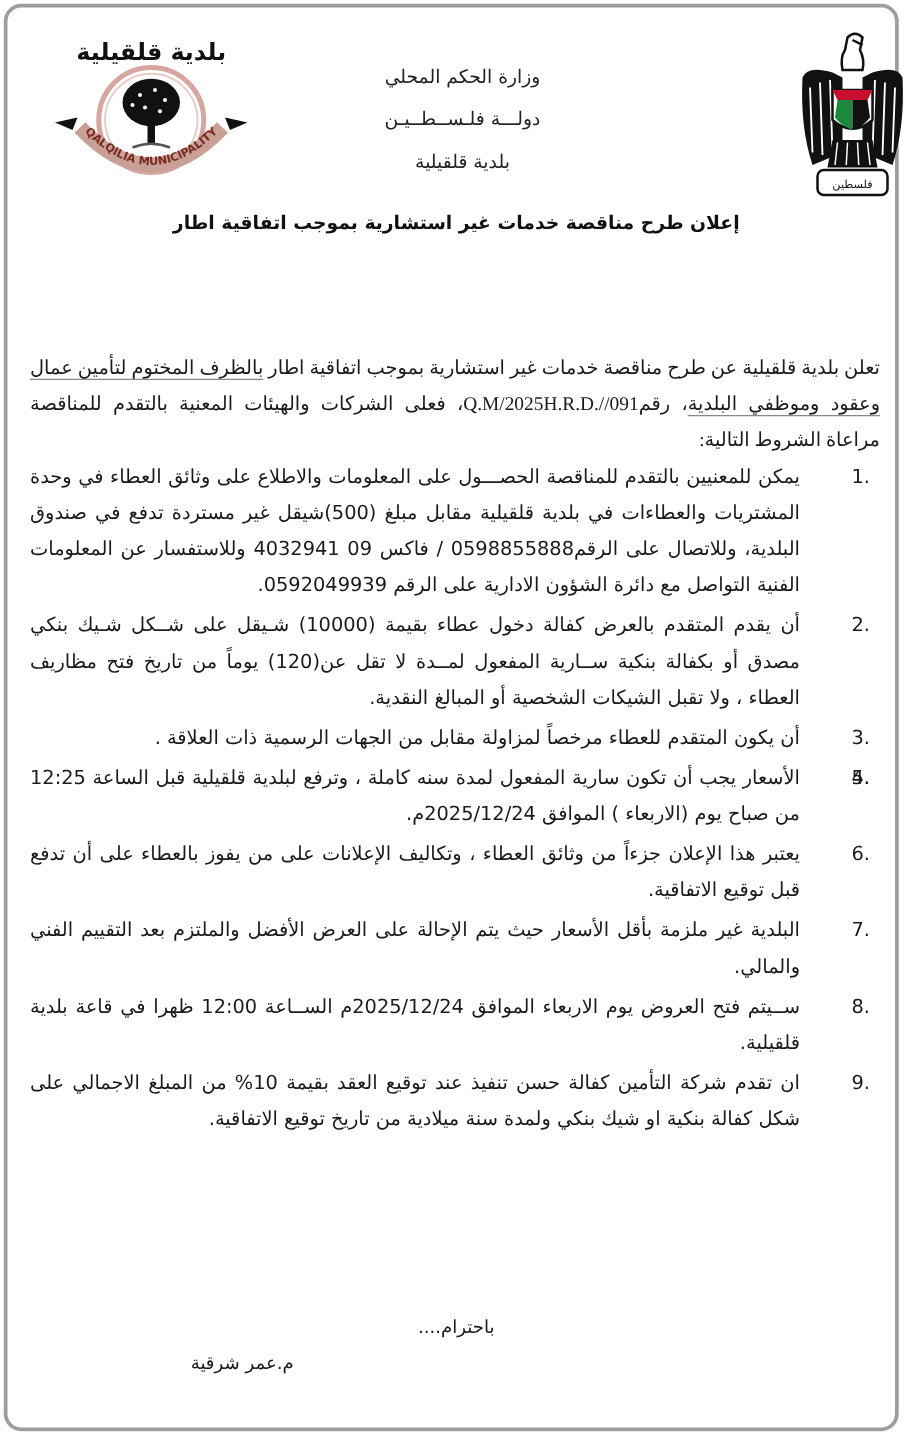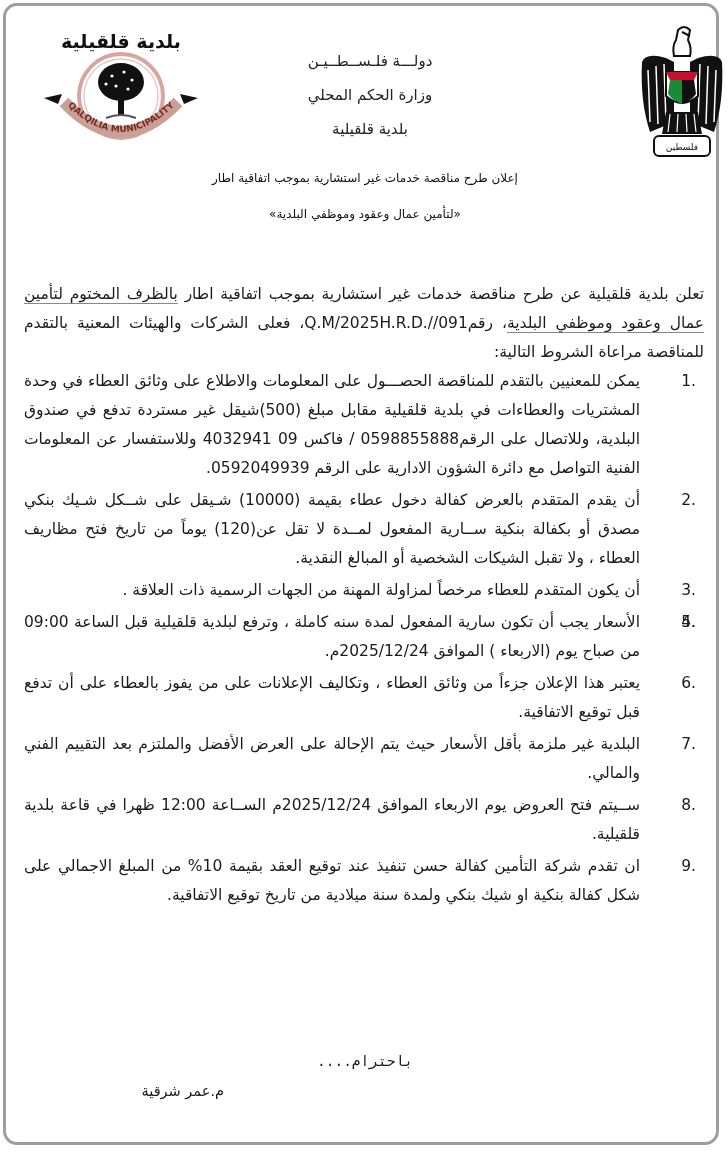--- a/index.html
+++ b/index.html
@@ -15,45 +15,45 @@
     }
     .logo-left { position: absolute; left: 36px; top: 24px; width: 170px; height: 128px; }
     .logo-right { position: absolute; left: 636px; top: 22px; width: 92px; height: 138px; }
     .header-center {
       position: absolute; left: 220px; top: 44px; width: 300px; text-align: center;
       font-size: 15px; line-height: 34px; color: #222;
     }
     .header-center div { height: 34px; }
     .ann-title {
       position: absolute; left: 130px; top: 160px; width: 470px; text-align: center;
-      font-weight: normal; font-size: 12px; line-height: 36px; color: #111;
+      font-weight: bold; font-size: 15px; line-height: 36px; color: #111;
     }
     .ann-title div { height: 36px; white-space: nowrap; }
     .ref-num { direction: rtl; unicode-bidi: plaintext; }
     .intro {
       position: absolute; right: 24px; top: 280px; width: 680px;
       font-size: 15.5px; line-height: 29px; text-align: justify; color: #1a1a1a;
     }
     .u { text-decoration: underline; text-decoration-color: #888; text-underline-offset: 4px; }
     .items {
       position: absolute; right: 24px; top: 367px; width: 680px;
       list-style: none; margin: 0; padding: 0;
       font-size: 15.5px; line-height: 29px; color: #1a1a1a;
     }
     .items li { position: relative; padding-right: 64px; margin-bottom: 3px; text-align: justify; }
     .items .num {
       position: absolute; right: 8px; top: 0; width: 30px; text-align: right;
       direction: ltr;
     }
     .closing {
       position: absolute; left: 290px; top: 1048px; width: 150px; text-align: center;
-      font-size: 14.5px; line-height: 28px; font-family: Liberation Mono, monospace;
+      font-size: 14.5px; line-height: 28px;
     }
     .sign {
-      position: absolute; left: 24px; top: 1076px; width: 200px; text-align: right;
+      position: absolute; left: 35px; top: 1076px; width: 200px; text-align: right;
       font-size: 14.5px; line-height: 30px;
     }
     svg { display: block; }
   </style>
 </head>
 <body>
 
 <div class="frame"></div>
 
 <div class="doc">
@@ -78,22 +78,22 @@
       <path d="M162 74 L144 70 L148 80 Z" fill="#111"></path>
       <path d="M28 78 Q85 138 142 78" fill="none" stroke="#c9a096" stroke-width="12"></path>
       <path id="arcPath" d="M32 82 Q85 134 138 82" fill="none"></path>
       <text font-size="9" font-weight="bold" fill="#7a2b1f" font-family="DejaVu Sans, sans-serif">
         <textPath href="#arcPath" startOffset="50%" text-anchor="middle">QALQILIA MUNICIPALITY</textPath>
       </text>
     </svg>
   </div>
 
   <div class="header-center">
+    <div>وزارة الحكم المحلي</div>
     <div>دولـــة فلـســطــيـن</div>
-    <div>وزارة الحكم المحلي</div>
     <div>بلدية قلقيلية</div>
   </div>
 
   <div class="logo-right">
     <svg width="92" height="138" viewBox="0 0 92 138">
       <path d="M42 8 Q48 2 54 8 L52 18 Q56 26 54 34 L38 34 Q36 24 40 18 Z" fill="#fff" stroke="#111" stroke-width="2"></path>
       <path d="M46 10 L54 14" stroke="#111" stroke-width="2"></path>
       <path d="M6 40 Q10 30 30 36 L38 40 L38 100 L14 110 Q4 80 6 40 Z" fill="#111"></path>
       <path d="M86 40 Q82 30 62 36 L54 40 L54 100 L78 110 Q88 80 86 40 Z" fill="#111"></path>
       <g stroke="#fff" stroke-width="1.5">
@@ -115,33 +115,32 @@
           <line x1="50" y1="92" x2="51" y2="110"></line>
           <line x1="58" y1="92" x2="60" y2="110"></line>
       </g>
       <rect x="18" y="114" width="56" height="20" rx="5" fill="#fff" stroke="#111" stroke-width="2"></rect>
       <text x="46" y="128" text-anchor="middle" font-size="9" fill="#111" font-family="DejaVu Sans, sans-serif">فلسطين</text>
     </svg>
   </div>
 
   <div class="ann-title">
     <div>إعلان طرح مناقصة خدمات غير استشارية بموجب اتفاقية اطار</div>
-    <div>«لتأمين عمال وعقود وموظفي البلدية»</div>
   </div>
 
-  <p class="intro" style="margin:0;">
+  <p class="intro" style="margin:0;font-family:Liberation Serif, serif;">
     <span>تعلن بلدية قلقيلية عن طرح مناقصة خدمات غير استشارية بموجب اتفاقية اطار </span><span class="u">بالظرف المختوم لتأمين عمال وعقود وموظفي البلدية</span><span>، رقمQ.M/2025H.R.D.//091، فعلى الشركات والهيئات المعنية بالتقدم للمناقصة مراعاة الشروط التالية:</span>
   </p>
 
   <ol class="items">
     <li><span class="num">1.</span><span>يمكن للمعنيين بالتقدم للمناقصة الحصـــول على المعلومات والاطلاع على وثائق العطاء في وحدة المشتريات والعطاءات في بلدية قلقيلية مقابل مبلغ (500)شيقل غير مستردة تدفع في صندوق البلدية، وللاتصال على الرقم0598855888 / فاكس 09 4032941 وللاستفسار عن المعلومات الفنية التواصل مع دائرة الشؤون الادارية على الرقم 0592049939.</span></li>
     <li><span class="num">2.</span><span>أن يقدم المتقدم بالعرض كفالة دخول عطاء بقيمة (10000) شـيقل على شــكل شـيك بنكي مصدق أو بكفالة بنكية ســارية المفعول لمــدة لا تقل عن(120) يوماً من تاريخ فتح مظاريف العطاء ، ولا تقبل الشيكات الشخصية أو المبالغ النقدية.</span></li>
-    <li><span class="num">3.</span><span>أن يكون المتقدم للعطاء مرخصاً لمزاولة المهنة من الجهات الرسمية ذات العلاقة .</span></li>
+    <li><span class="num">3.</span><span>أن يكون المتقدم للعطاء مرخصاً لمزاولة مقابل من الجهات الرسمية ذات العلاقة .</span></li>
     <li><span class="num">4.</span></li>
-    <li><span class="num">5.</span><span>الأسعار يجب أن تكون سارية المفعول لمدة سنه كاملة ، وترفع لبلدية قلقيلية قبل الساعة 09:00 من صباح يوم (الاربعاء ) الموافق 2025/12/24م.</span></li>
+    <li><span class="num">5.</span><span>الأسعار يجب أن تكون سارية المفعول لمدة سنه كاملة ، وترفع لبلدية قلقيلية قبل الساعة 12:25 من صباح يوم (الاربعاء ) الموافق 2025/12/24م.</span></li>
     <li><span class="num">6.</span><span>يعتبر هذا الإعلان جزءاً من وثائق العطاء ، وتكاليف الإعلانات على من يفوز بالعطاء على أن تدفع قبل توقيع الاتفاقية.</span></li>
     <li><span class="num">7.</span><span>البلدية غير ملزمة بأقل الأسعار حيث يتم الإحالة على العرض الأفضل والملتزم بعد التقييم الفني والمالي.</span></li>
     <li><span class="num">8.</span><span>ســيتم فتح العروض يوم الاربعاء الموافق 2025/12/24م الســاعة 12:00 ظهرا في قاعة بلدية قلقيلية.</span></li>
     <li><span class="num">9.</span><span>ان تقدم شركة التأمين كفالة حسن تنفيذ عند توقيع العقد بقيمة 10% من المبلغ الاجمالي على شكل كفالة بنكية او شيك بنكي ولمدة سنة ميلادية من تاريخ توقيع الاتفاقية.</span></li>
   </ol>
 
   <div class="closing">باحترام....</div>
   <div class="sign">
     <div>م.عمر شرقية</div>
   </div>

